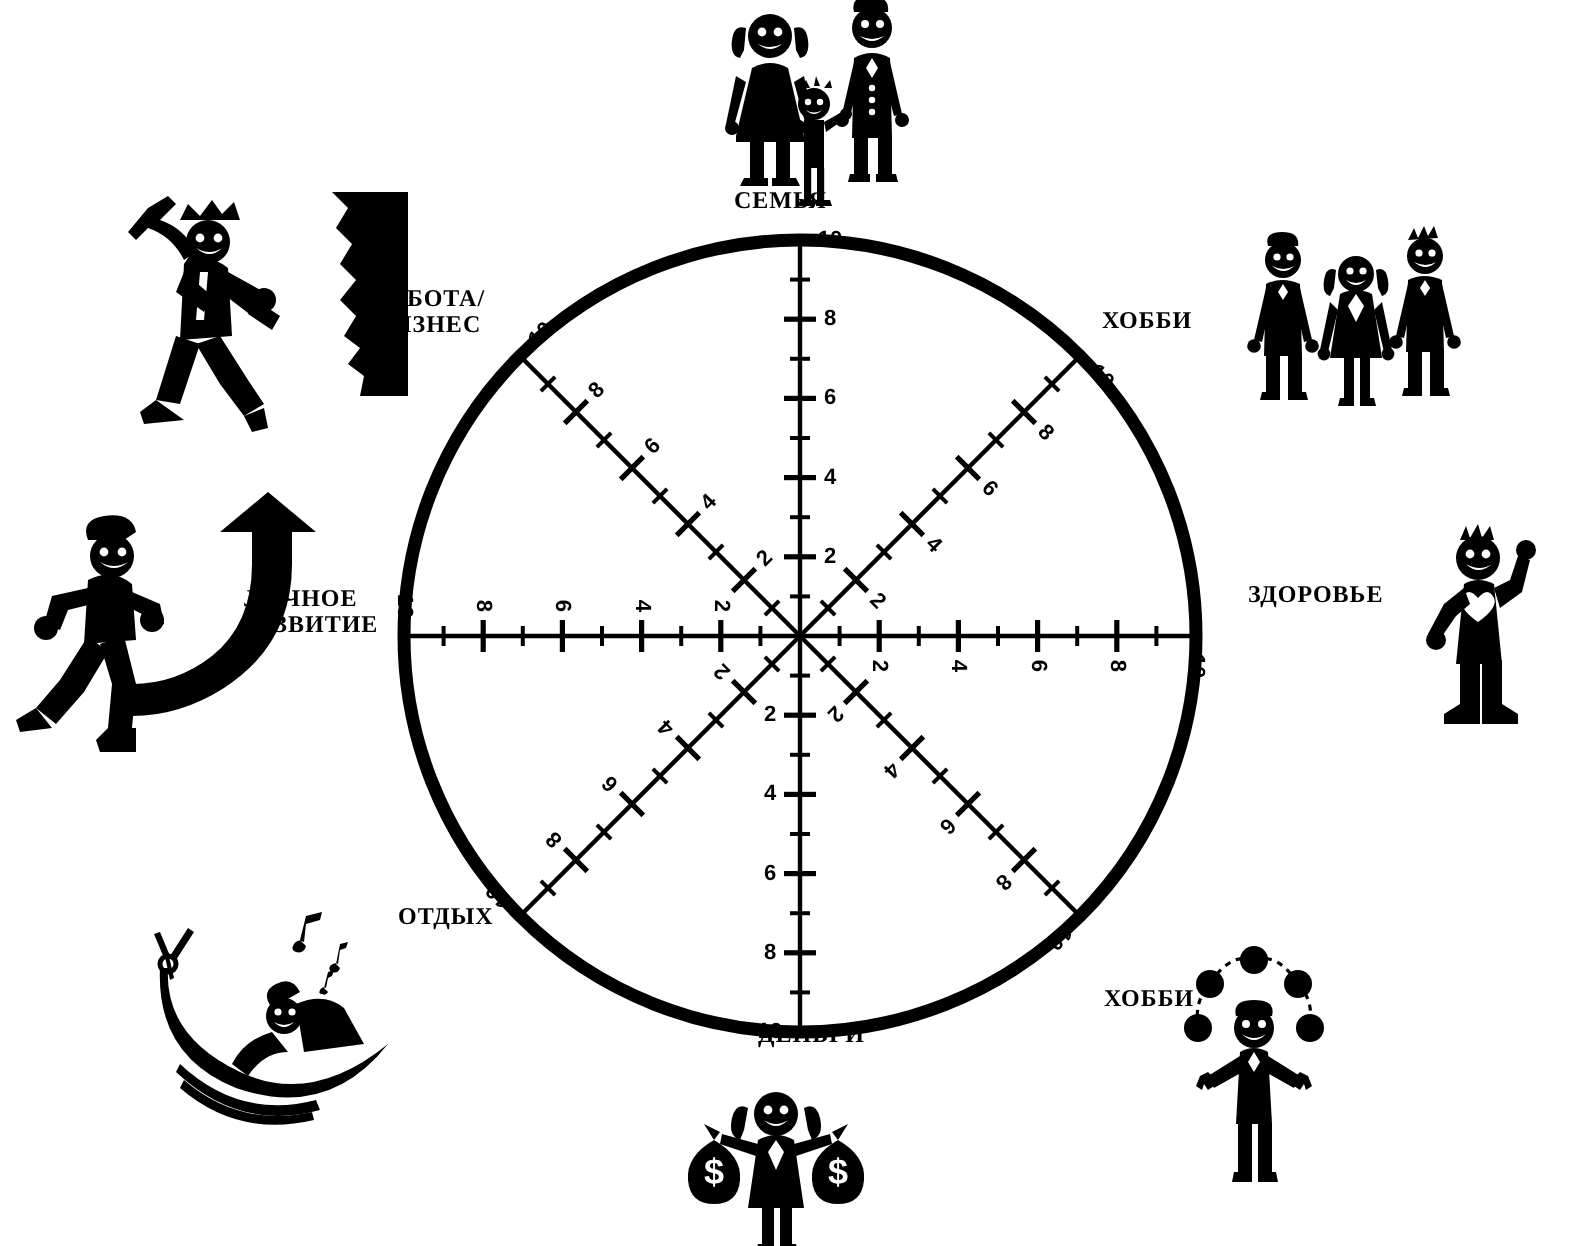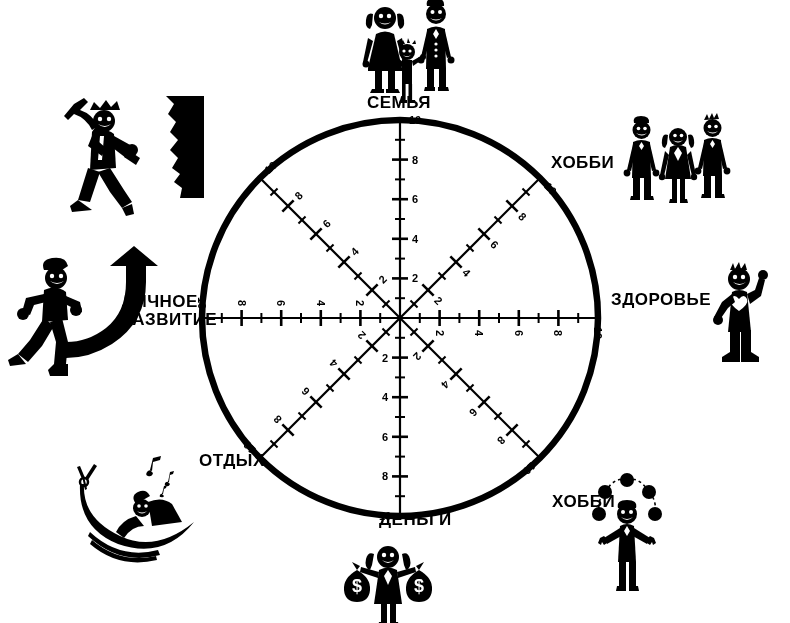--- a/index.html
+++ b/index.html
@@ -1,21 +1,21 @@
 <!DOCTYPE html>
 <html><head>
 <meta charset="utf-8">
 <style>
   html,body{margin:0;padding:0;background:#ffffff;}
   body{width:790px;height:623px;position:relative;overflow:hidden;
        font-family:"Liberation Sans","DejaVu Sans",sans-serif;color:#000;}
   #stage{position:absolute;left:0;top:0;width:790px;height:623px;}
   svg{display:block;}
-  .axis-label{font-weight:bold;font-size:17px;letter-spacing:0.5px;
-              position:absolute;white-space:pre-line;line-height:1.05;}
+  .axis-label{font-weight:bold;font-size:12px;letter-spacing:0.5px;
+              position:absolute;white-space:pre-line;line-height:1.05;font-family:Liberation Serif, serif;}
   .tick-num{font-family:"Liberation Sans","DejaVu Sans",sans-serif;
             font-size:11px;font-weight:bold;}
 </style>
 </head>
 <body>
 
 <div id="stage">
 
   <svg width="790" height="623" style="position:absolute;left:0;top:0;" aria-hidden="true">
 
@@ -409,26 +409,28 @@
           <text x="202.00" y="303.00" class="tick-num" text-anchor="middle" dominant-baseline="central" fill="#000000" transform="rotate(90 202.00 303.00)">10</text>
           <text x="382.61" y="279.39" class="tick-num" text-anchor="middle" dominant-baseline="central" fill="#000000" transform="rotate(-45 382.61 279.39)">2</text>
           <text x="354.60" y="251.39" class="tick-num" text-anchor="middle" dominant-baseline="central" fill="#000000" transform="rotate(-45 354.60 251.39)">4</text>
           <text x="326.60" y="223.39" class="tick-num" text-anchor="middle" dominant-baseline="central" fill="#000000" transform="rotate(-45 326.60 223.39)">6</text>
           <text x="298.60" y="195.39" class="tick-num" text-anchor="middle" dominant-baseline="central" fill="#000000" transform="rotate(-45 298.60 195.39)">8</text>
           <text x="270.60" y="167.39" class="tick-num" text-anchor="middle" dominant-baseline="central" fill="#000000" transform="rotate(-45 270.60 167.39)">10</text>
         </g>
     </g>
   </svg>
 
+  <div class="axis-label" style="left:188px;top:143px;text-align:left;">РАБОТА/
+БИЗНЕС</div>
 
   <div class="axis-label" style="left:367px;top:94px;">СЕМЬЯ</div>
 
   <div class="axis-label" style="left:551px;top:154px;">ХОББИ</div>
 
-  <div class="axis-label" style="left:611px;top:291px;">ЗДОРОВЬЕ</div>
+  <div class="axis-label" style="left:624px;top:291px;">ЗДОРОВЬЕ</div>
 
   <div class="axis-label" style="left:552px;top:445px;margin-top:48px;">ХОББИ</div>
 
   <div class="axis-label" style="left:379px;top:511px;">ДЕНЬГИ</div>
 
   <div class="axis-label" style="left:199px;top:452px;text-align:right;">ОТДЫХ</div>
 
   <div class="axis-label" style="left:122px;top:293px;text-align:left;width:126px;">ЛИЧНОЕ
 РАЗВИТИЕ</div>
 

